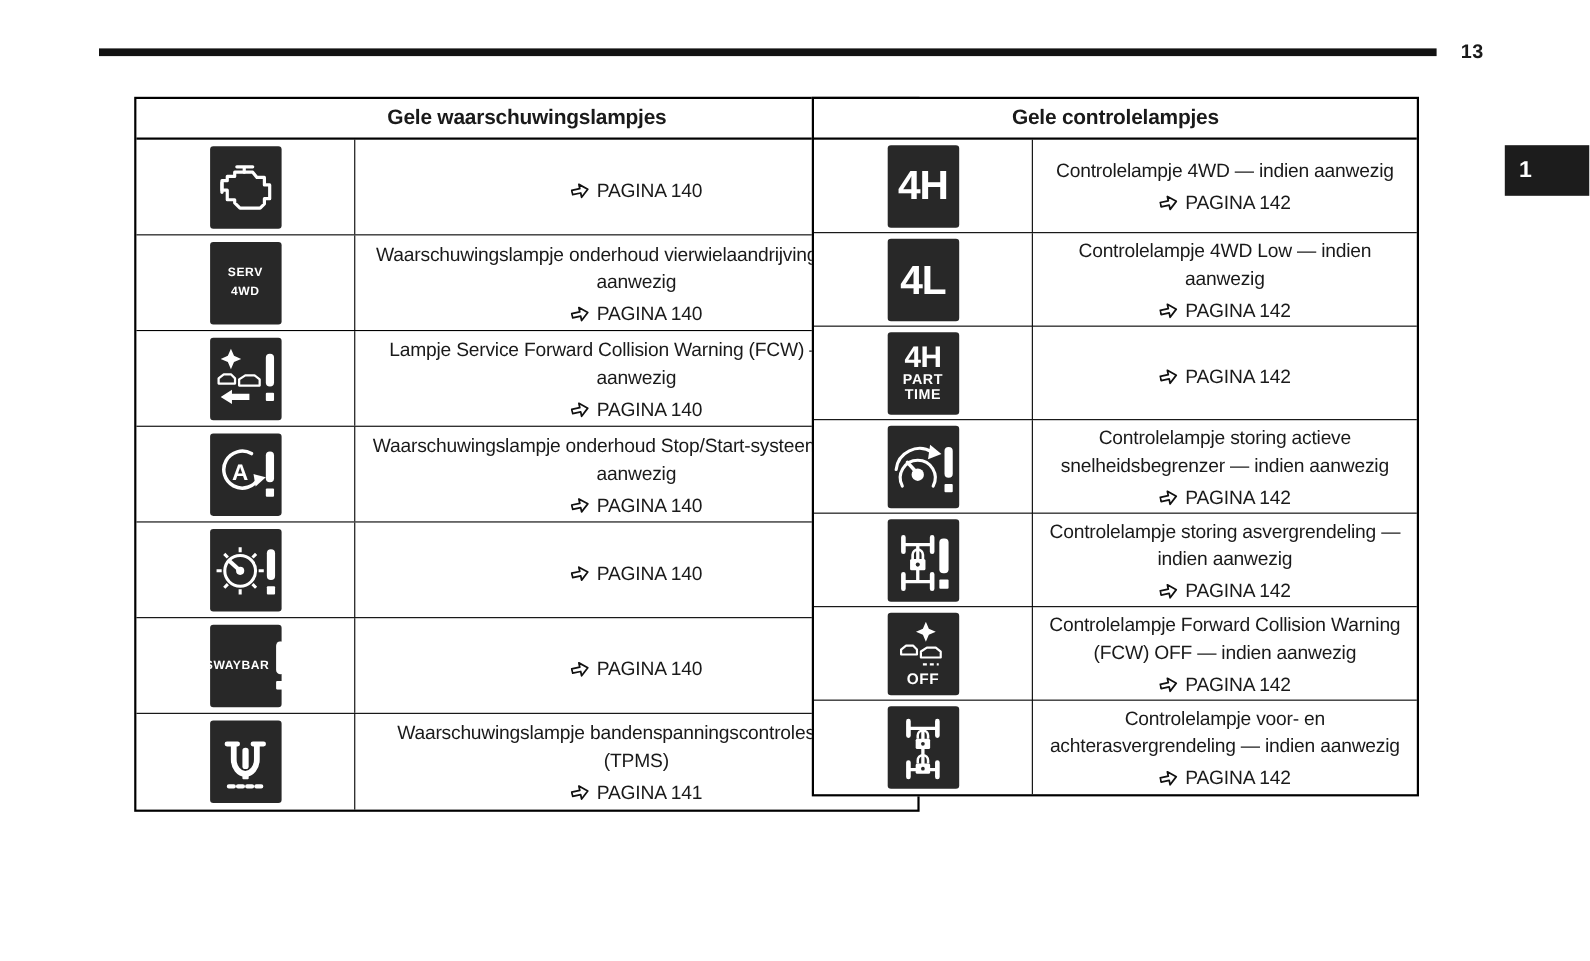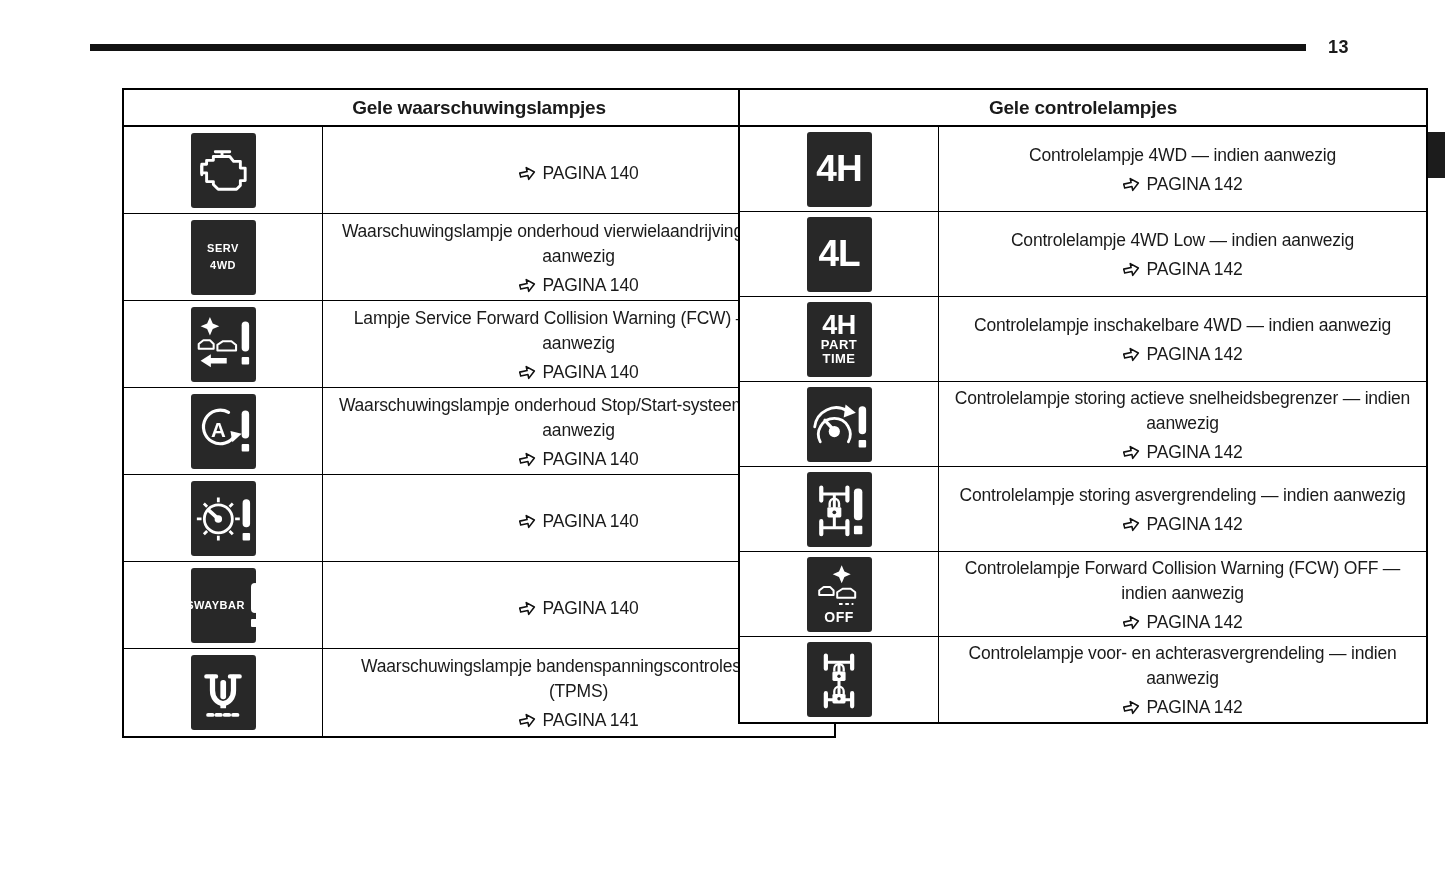--- a/index.html
+++ b/index.html
@@ -6,21 +6,21 @@
   html,body { width:1445px; height:874px; background:#fff; font-family:"Liberation Sans", sans-serif; color:#1a1a1a; }
   body { position:relative; overflow:hidden; }
 
   .top-rule { position:absolute; left:90px; top:44px; width:1216px; height:7px; background:#121212; }
   .page-number { position:absolute; left:1328px; top:37px; font-size:18px; font-weight:bold; letter-spacing:.5px; }
   .section-tab { position:absolute; left:1368px; top:132px; width:77px; height:46px; background:#1c1c1c; color:#fff;
                  display:flex; align-items:center; padding-left:13px; font-size:21px; font-weight:bold; }
 
   .manual-table { position:absolute; top:88px; border:2px solid #000; background:#fff; }
   #left-table  { left:90px;  width:714px;margin-left:32px; }
-  #right-table { left:738px; width:690px; }
+  #right-table { left:738px; width:552px; }
 
   .table-header { height:37px; border-bottom:2px solid #000; display:flex; align-items:center; justify-content:center;
                   font-size:19px; font-weight:bold; letter-spacing:-.2px; }
   .row { display:grid; grid-template-columns:199px 1fr; border-bottom:1.5px solid #000; }
   .row:last-child { border-bottom:none; }
   #left-table  .row { height:87px; }
   #right-table .row { height:85px; }
   .icon-cell { border-right:1.5px solid #000; display:flex; align-items:center; justify-content:center; }
   .text-cell { display:flex; flex-direction:column; align-items:center; justify-content:center; padding:4px 10px; text-align:center; }
   .desc { font-size:17.5px; line-height:25px; letter-spacing:-.2px; }
@@ -280,21 +280,20 @@
 
   <div class="row">
     <div class="icon-cell">
       <span class="tile">
         <span class="tile-line-lg">4H</span>
         <span class="tile-line-sm">PART</span>
         <span class="tile-line-sm">TIME</span>
       </span>
     </div>
     <div class="text-cell">
-      <div class="desc">Controlelampje inschakelbare 4WD — indien aanwezig</div>
       <div class="pref">
         <span class="arrow-icon">
           <svg width="17" height="15" viewBox="0 0 17 15">
               <polygon points="1,5.5 8.5,5.5 8.5,1.5 15.5,7.5 8.5,13.5 8.5,9.5 1,9.5" fill="#fff" stroke="#111" stroke-width="1.6" stroke-linejoin="round"></polygon>
             </svg>
         </span>
         <span>PAGINA 142</span>
       </div>
     </div>
   </div>

